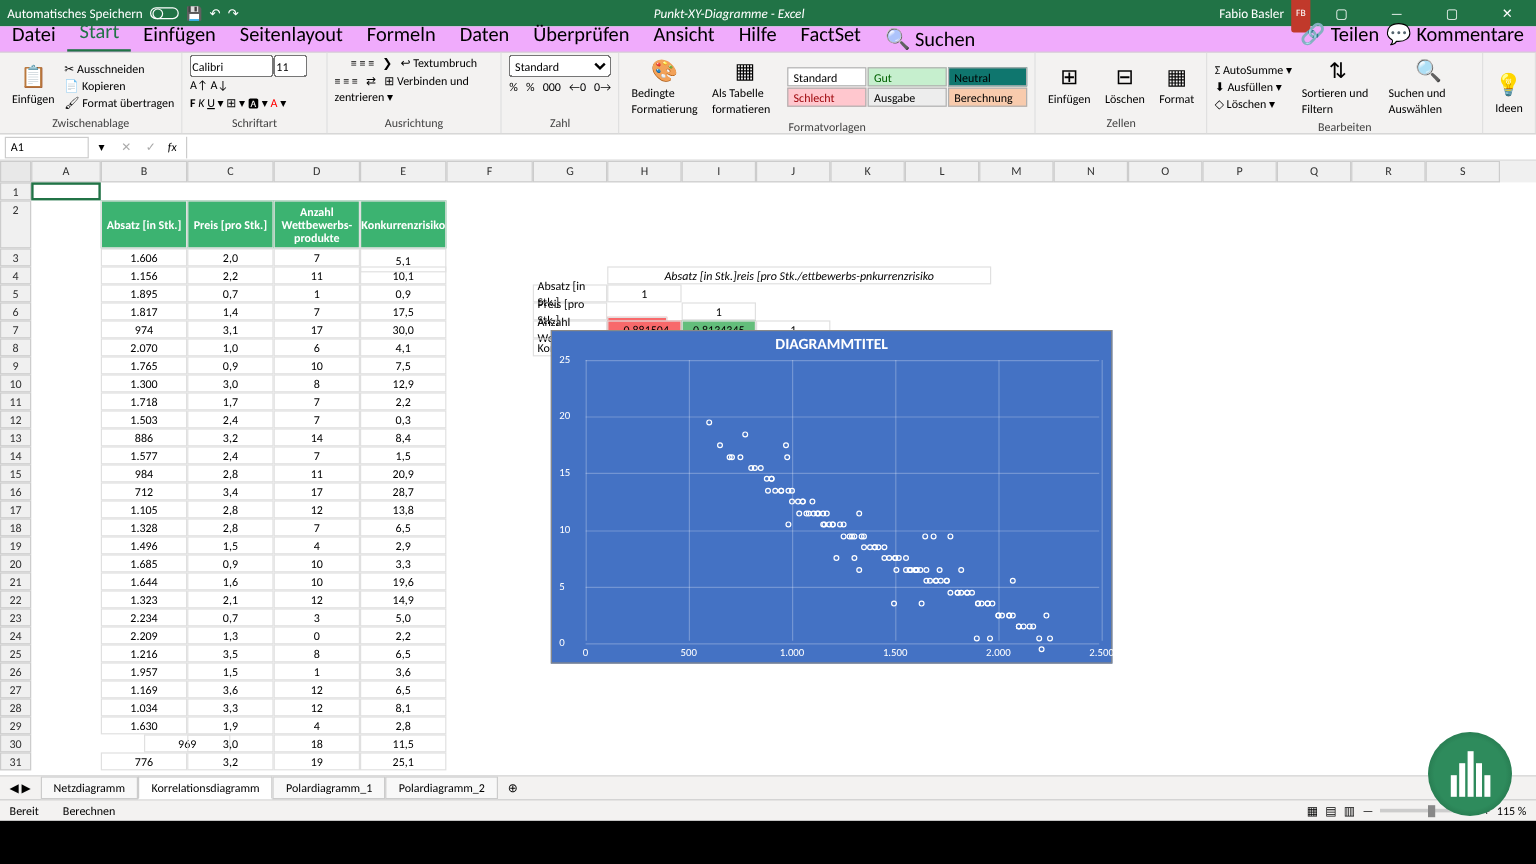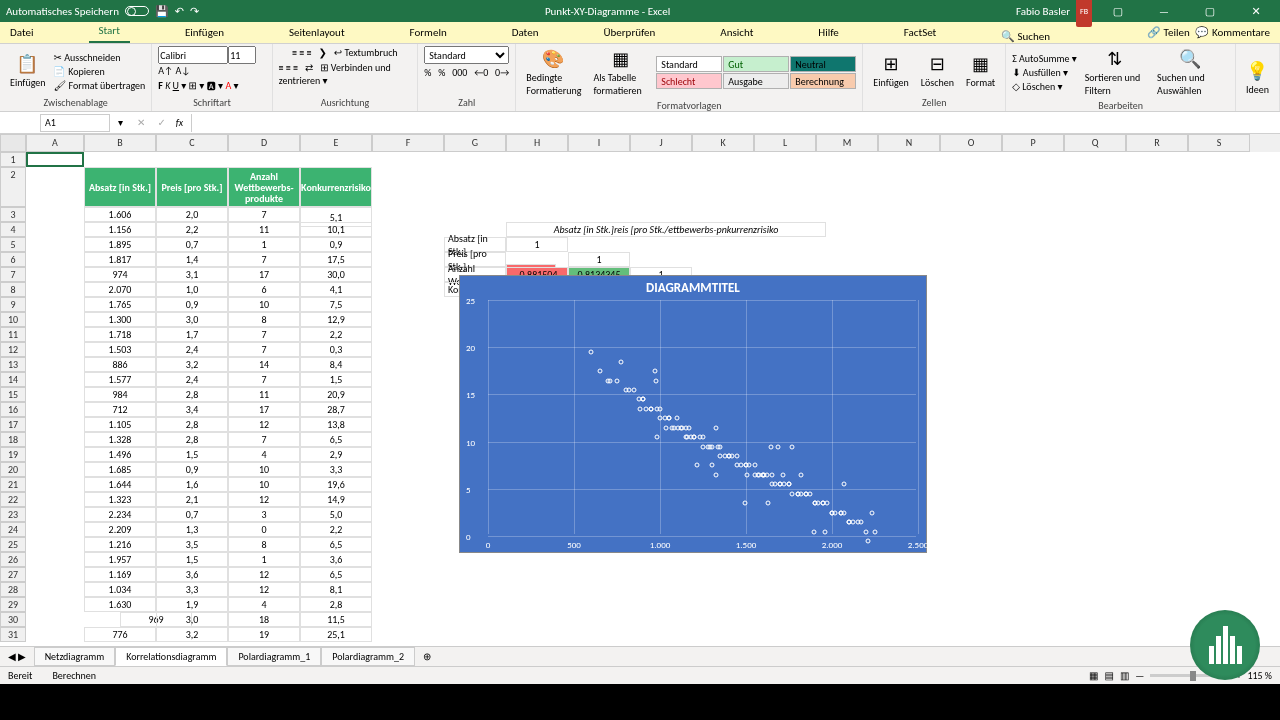--- a/index.html
+++ b/index.html
@@ -1,44 +1,44 @@
 <!DOCTYPE html>
 <html><head>
 <meta charset="utf-8">
 <style>
 * { margin:0; padding:0; box-sizing:border-box; font-family:'Segoe UI',Calibri,sans-serif; }
 body { background:#fff; font-size:11px; overflow:hidden; width:1280px; height:720px; position:relative; }
 .titlebar { height:22px; background:#217346; color:#fff; display:flex; align-items:center; font-size:11px; }
 .titlebar .left { display:flex; align-items:center; gap:6px; padding-left:6px; }
-.titlebar .center { flex:1; text-align:center; }
+.titlebar .center { flex:1; text-align:center;font-style:italic; }
 .titlebar .right { display:flex; align-items:center; gap:6px; padding-right:4px; }
 .titlebar .avatar { width:16px; height:32px; background:#c1392b; border-radius:2px; font-size:8px; display:flex; align-items:center; justify-content:center; }
 .titlebar .wbtn { width:40px; height:20px; display:flex; align-items:center; justify-content:center; cursor:pointer; }
 .toggle { width:24px; height:10px; border:1px solid #fff; border-radius:5px; position:relative; }
 .toggle::after { content:''; position:absolute; left:1px; top:0px; width:7px; height:7px; border:1px solid #fff; border-radius:50%; }
-.tabbar { height:22px; background:#fef9c3; display:flex; align-items:flex-end; font-size:11px; border-bottom:1px solid #d0d0d0;gap:45px; }
+.tabbar { height:22px; background:#f0abfc; display:flex; align-items:flex-end; font-size:17px; border-bottom:1px solid #d0d0d0; }
 .tabbar .tab { padding:4px 10px; cursor:pointer; }
 .tabbar .tab.active { color:#217346; border-bottom:2px solid #217346; }
 .tabbar .search { margin-left:10px; flex:1; }
 .tabbar .share { margin-left:auto; padding:4px 10px; display:flex; gap:6px; }
 .ribbon { height:68px; background:#f3f2f1; display:flex; border-bottom:1px solid #d0d0d0; font-size:10px; }
 .ribbon .group { border-right:1px solid #e0e0e0; padding:2px 6px; display:flex; flex-direction:column; }
 .ribbon .group-content { flex:1; display:flex; align-items:center; gap:4px; }
 .ribbon .group-label { text-align:center; font-size:10px; color:#444; }
 .ribbon .bigbtn { display:flex; flex-direction:column; align-items:center; gap:1px; padding:2px 4px; cursor:pointer; }
 .ribbon .bigbtn .ico { font-size:18px; }
 .ribbon .smallopts { display:flex; flex-direction:column; gap:1px; }
 .ribbon .smallopts div { white-space:nowrap; }
 .ribbon select,.ribbon input { font-size:10px; height:18px; }
 .ribbon .stylebox { width:66px; height:16px; border:1px solid #b0b0b0; padding:1px 4px; font-size:10px; background:#fff; cursor:pointer; }
 .ribbon .stylebox.yellow { background:#0f766e; }
 .ribbon .stylebox.red { background:#ffc7ce; color:#9c0006; }
 .ribbon .stylebox.orange { background:#f8cbad; }
 .ribbon .stylebox.gray { background:#ededed; }
-.namebox-row { height:22px; display:flex; align-items:center; border-bottom:1px solid #d0d0d0; font-size:10px;padding-left:36px; }
+.namebox-row { height:22px; display:flex; align-items:center; border-bottom:1px solid #d0d0d0; font-size:10px; }
 .namebox-row input { border:1px solid #ccc; height:18px; font-size:10px; padding:0 4px; }
 .sheet { position:relative; height:512px; overflow:hidden; background:#fff; }
 .colheads { display:flex; height:18px; background:#f0f0f0; }
 .corner { width:26px; border:1px solid #ccc; background:#e8e8e8; }
 .colhead { border:1px solid #ccc; text-align:center; font-size:10px; color:#333; line-height:16px; }
 .rowhead { width:26px; border:1px solid #ccc; background:#f0f0f0; text-align:center; font-size:10px; color:#333; }
 .grid { display:flex; }
 .rows { display:flex; flex-direction:column; }
 .datagrid { position:relative; }
 .cell { position:absolute; border:1px solid #e0e0e0; font-size:10px; padding:0 3px; display:flex; align-items:center; }

